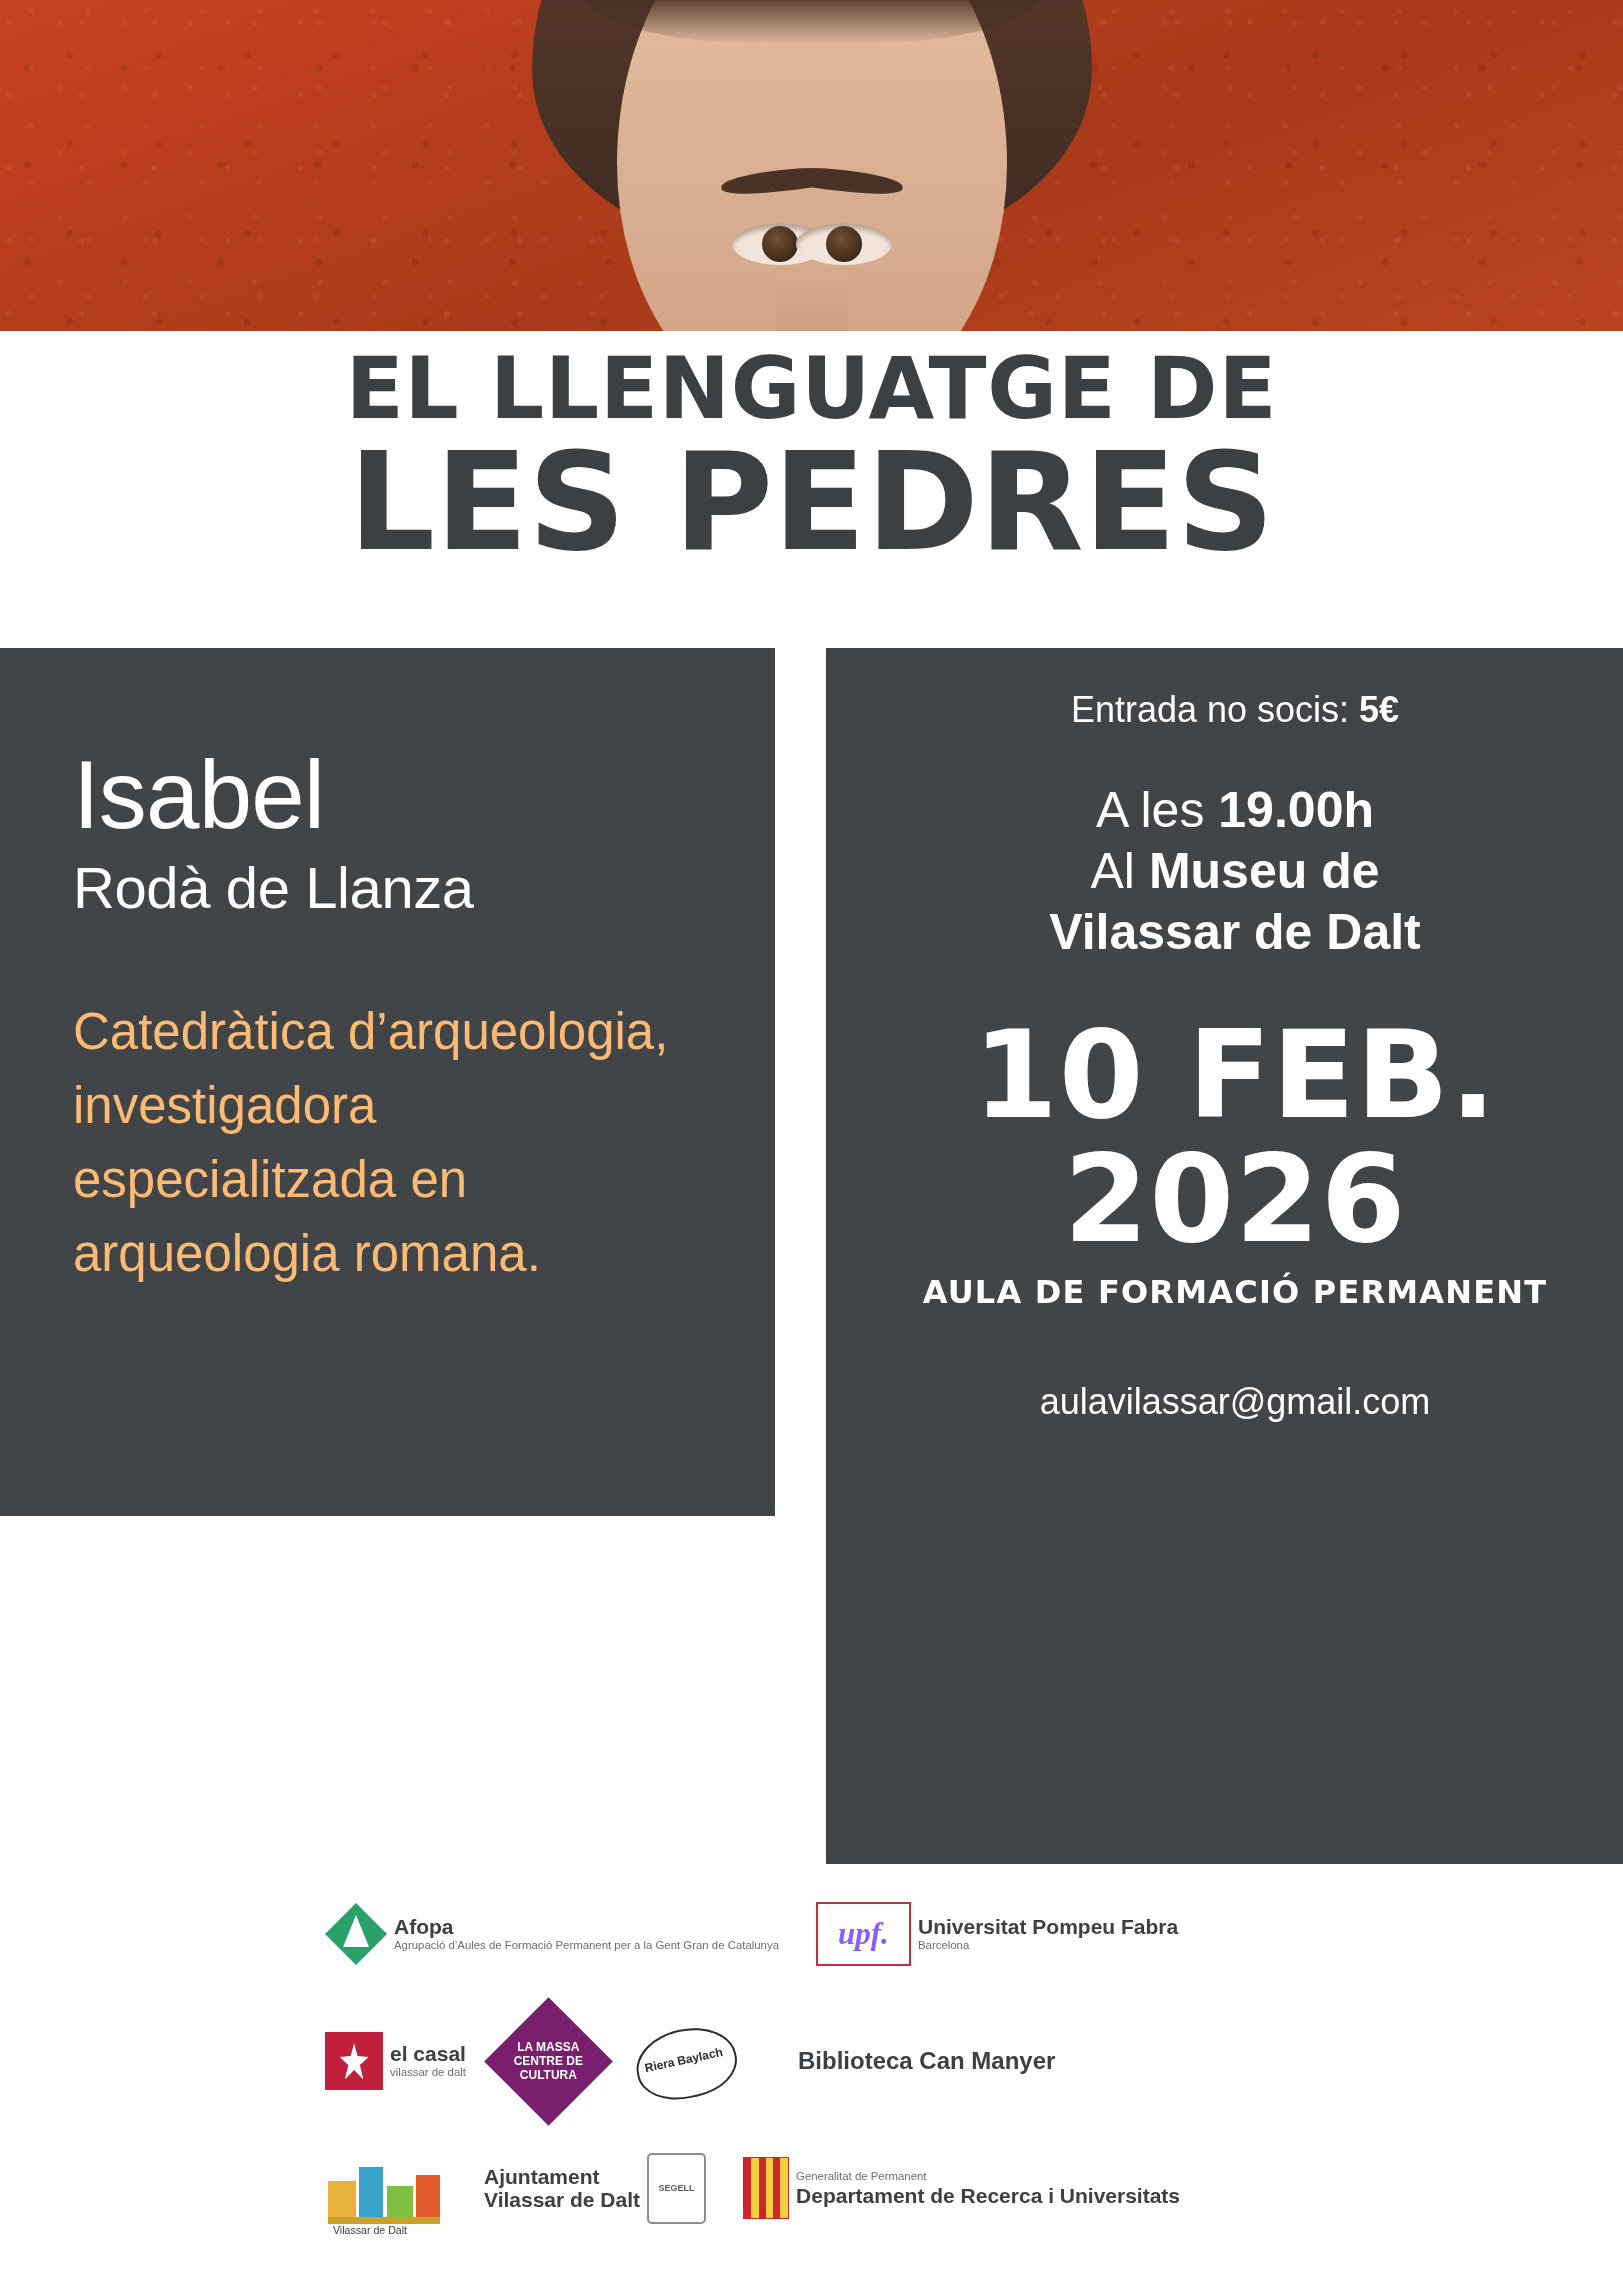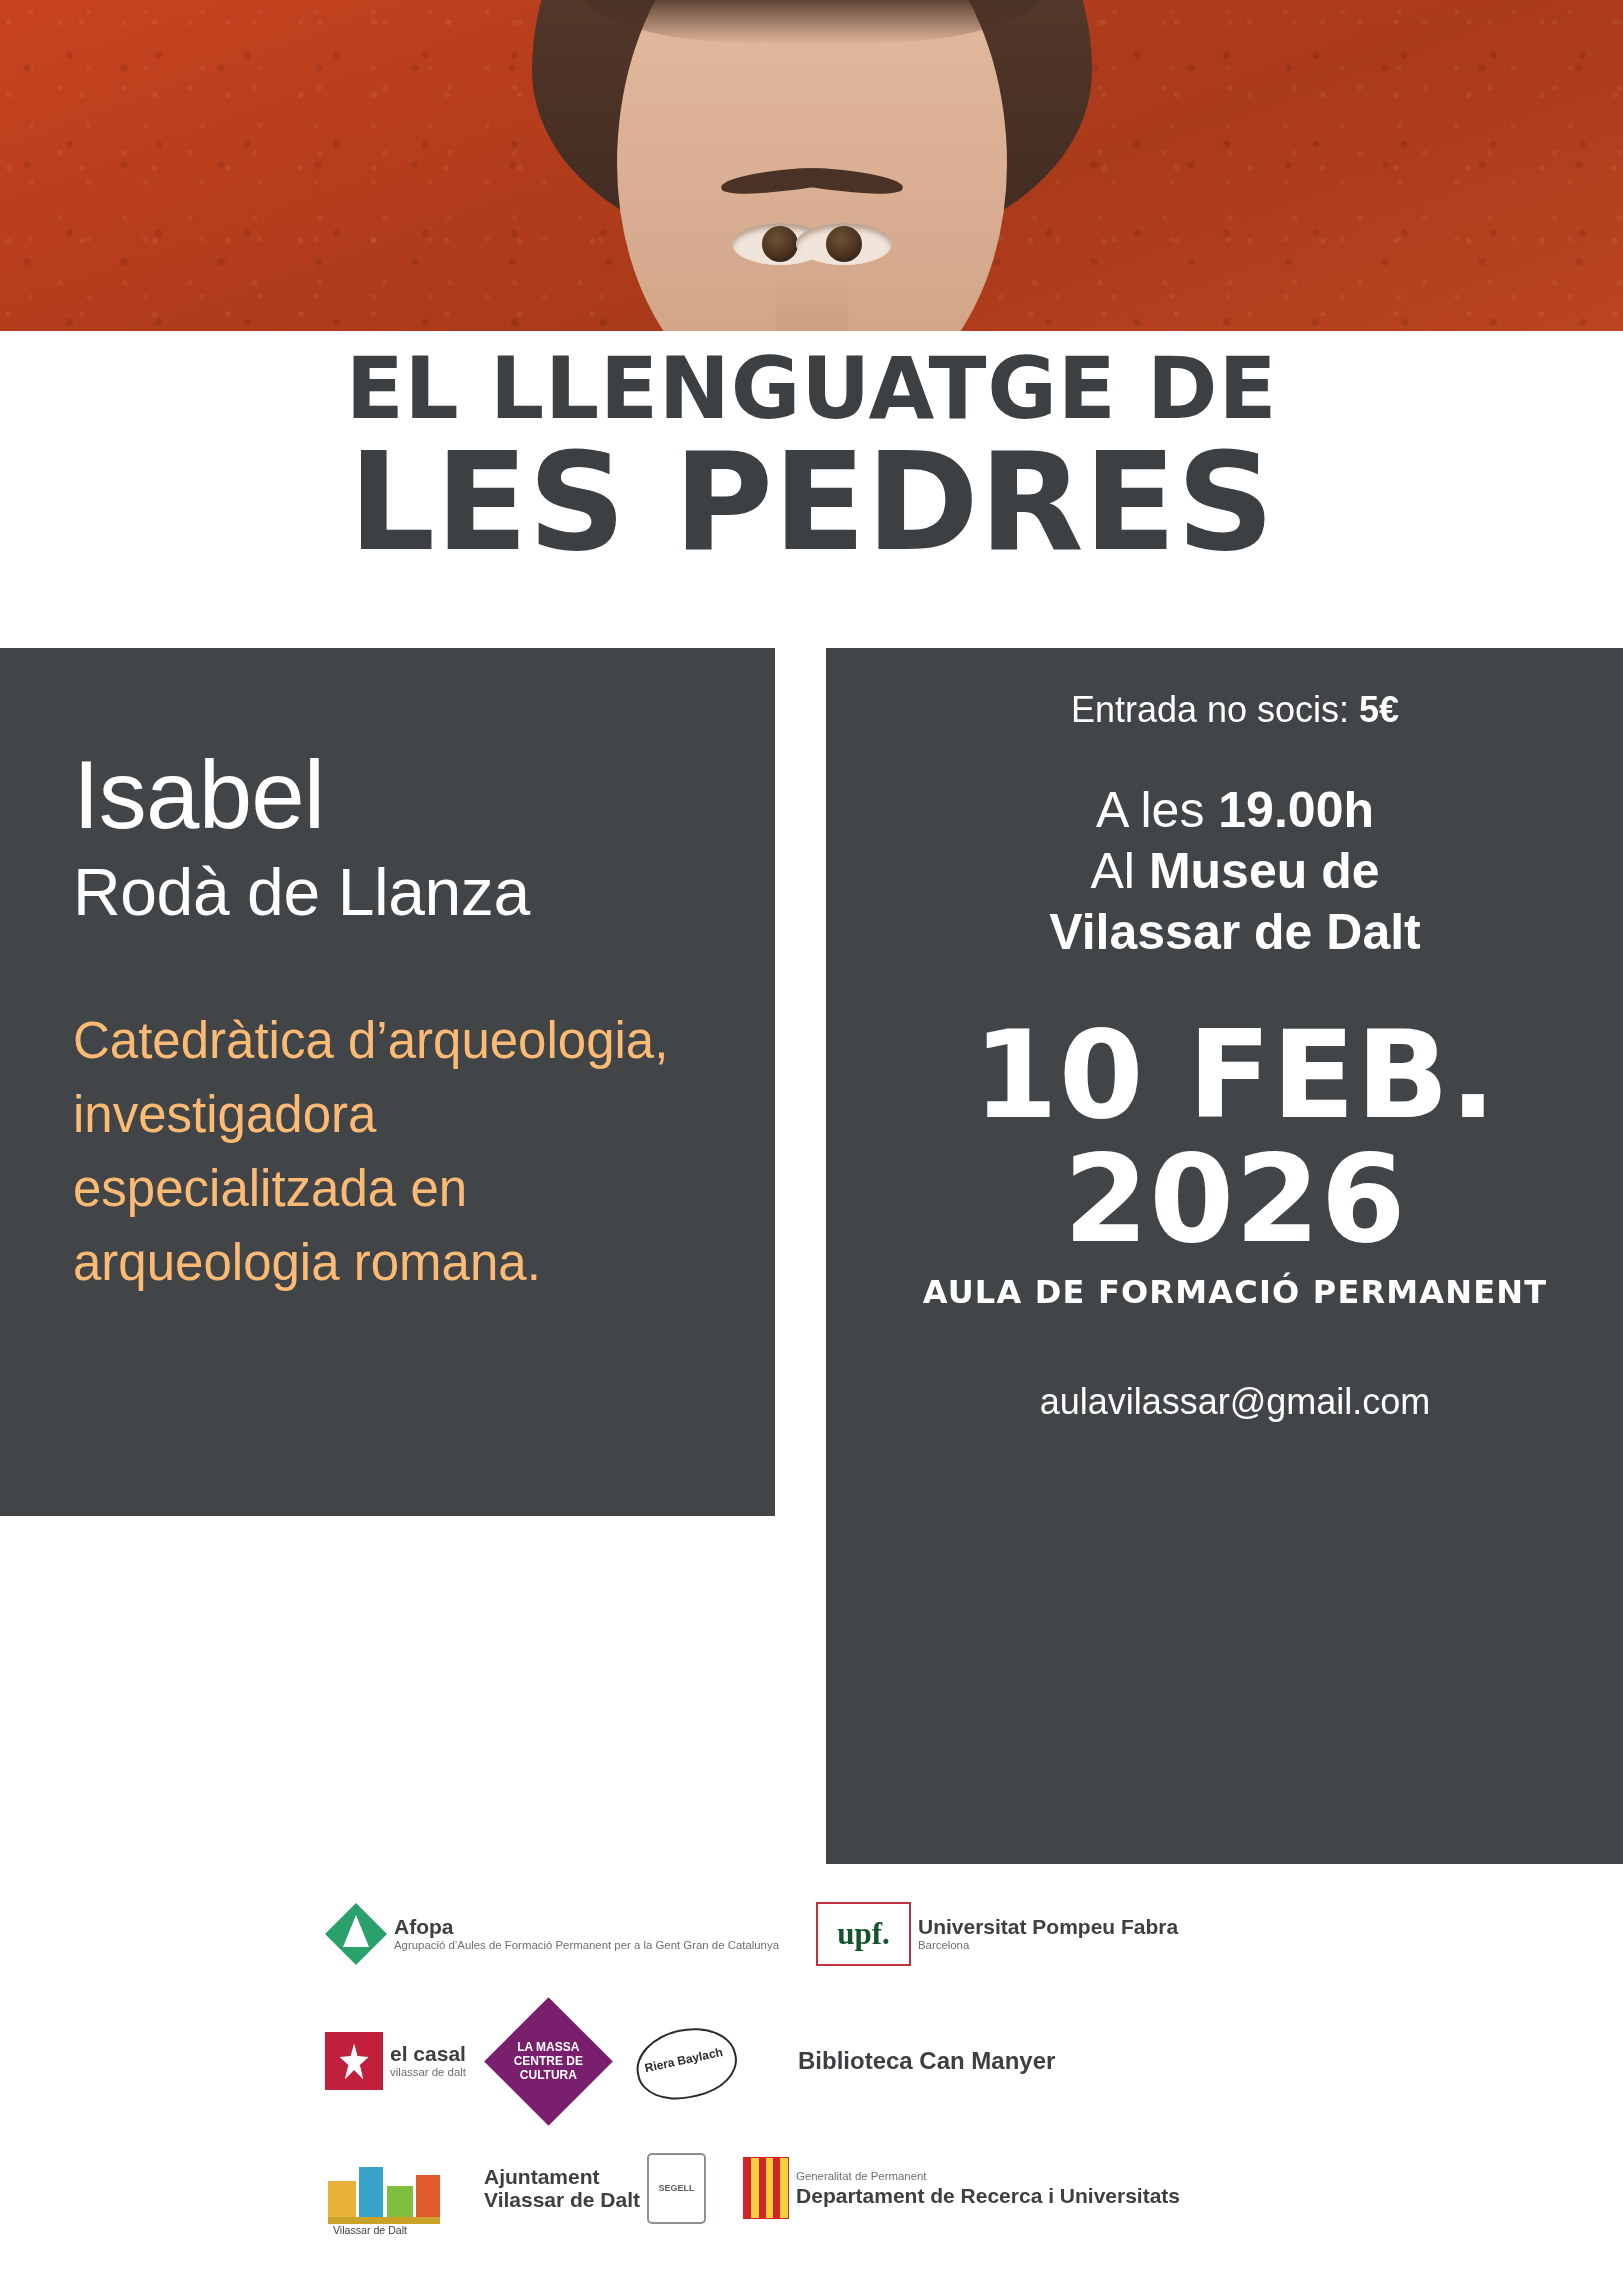--- a/index.html
+++ b/index.html
@@ -172,21 +172,21 @@
   .speaker-first {
     color: #ffffff;
     font-size: 96px;
     font-weight: 400;
     line-height: 1.05;
     margin: 0;
     letter-spacing: -0.8px;
   }
   .speaker-last {
     color: #ffffff;
-    font-size: 66px;
+    font-size: 58px;
     font-weight: 400;
     line-height: 1.15;
     margin: 9.7px 0 0 0;
     letter-spacing: -0.4px;
   }
   .speaker-bio {
     color: #fdba74;
     font-size: 51px;
     font-weight: 400;
     line-height: 1.45;
@@ -307,22 +307,23 @@
     position: absolute; left: 50%; top: 20%;
     transform: translateX(-50%);
     width: 0; height: 0;
     border-left: 13px solid transparent;
     border-right: 13px solid transparent;
     border-bottom: 32px solid #ffffff;
   }
   .mark-upf {
     width: 91px; height: 60px;
     border: 2.4px solid #c03040;
-    color: #14532d;
+    color: #8b5cf6;
     font-family: "Liberation Serif", serif;
+    font-style: italic;
     font-weight: 700;
     font-size: 31px;
     display: flex; align-items: center; justify-content: center;
   }
   .mark-museu {
     width: 122px; height: 75px;
     position: relative;
   }
   .mark-museu .house {
     position: absolute; left: 50%; top: 4.9px; transform: translateX(-50%);

